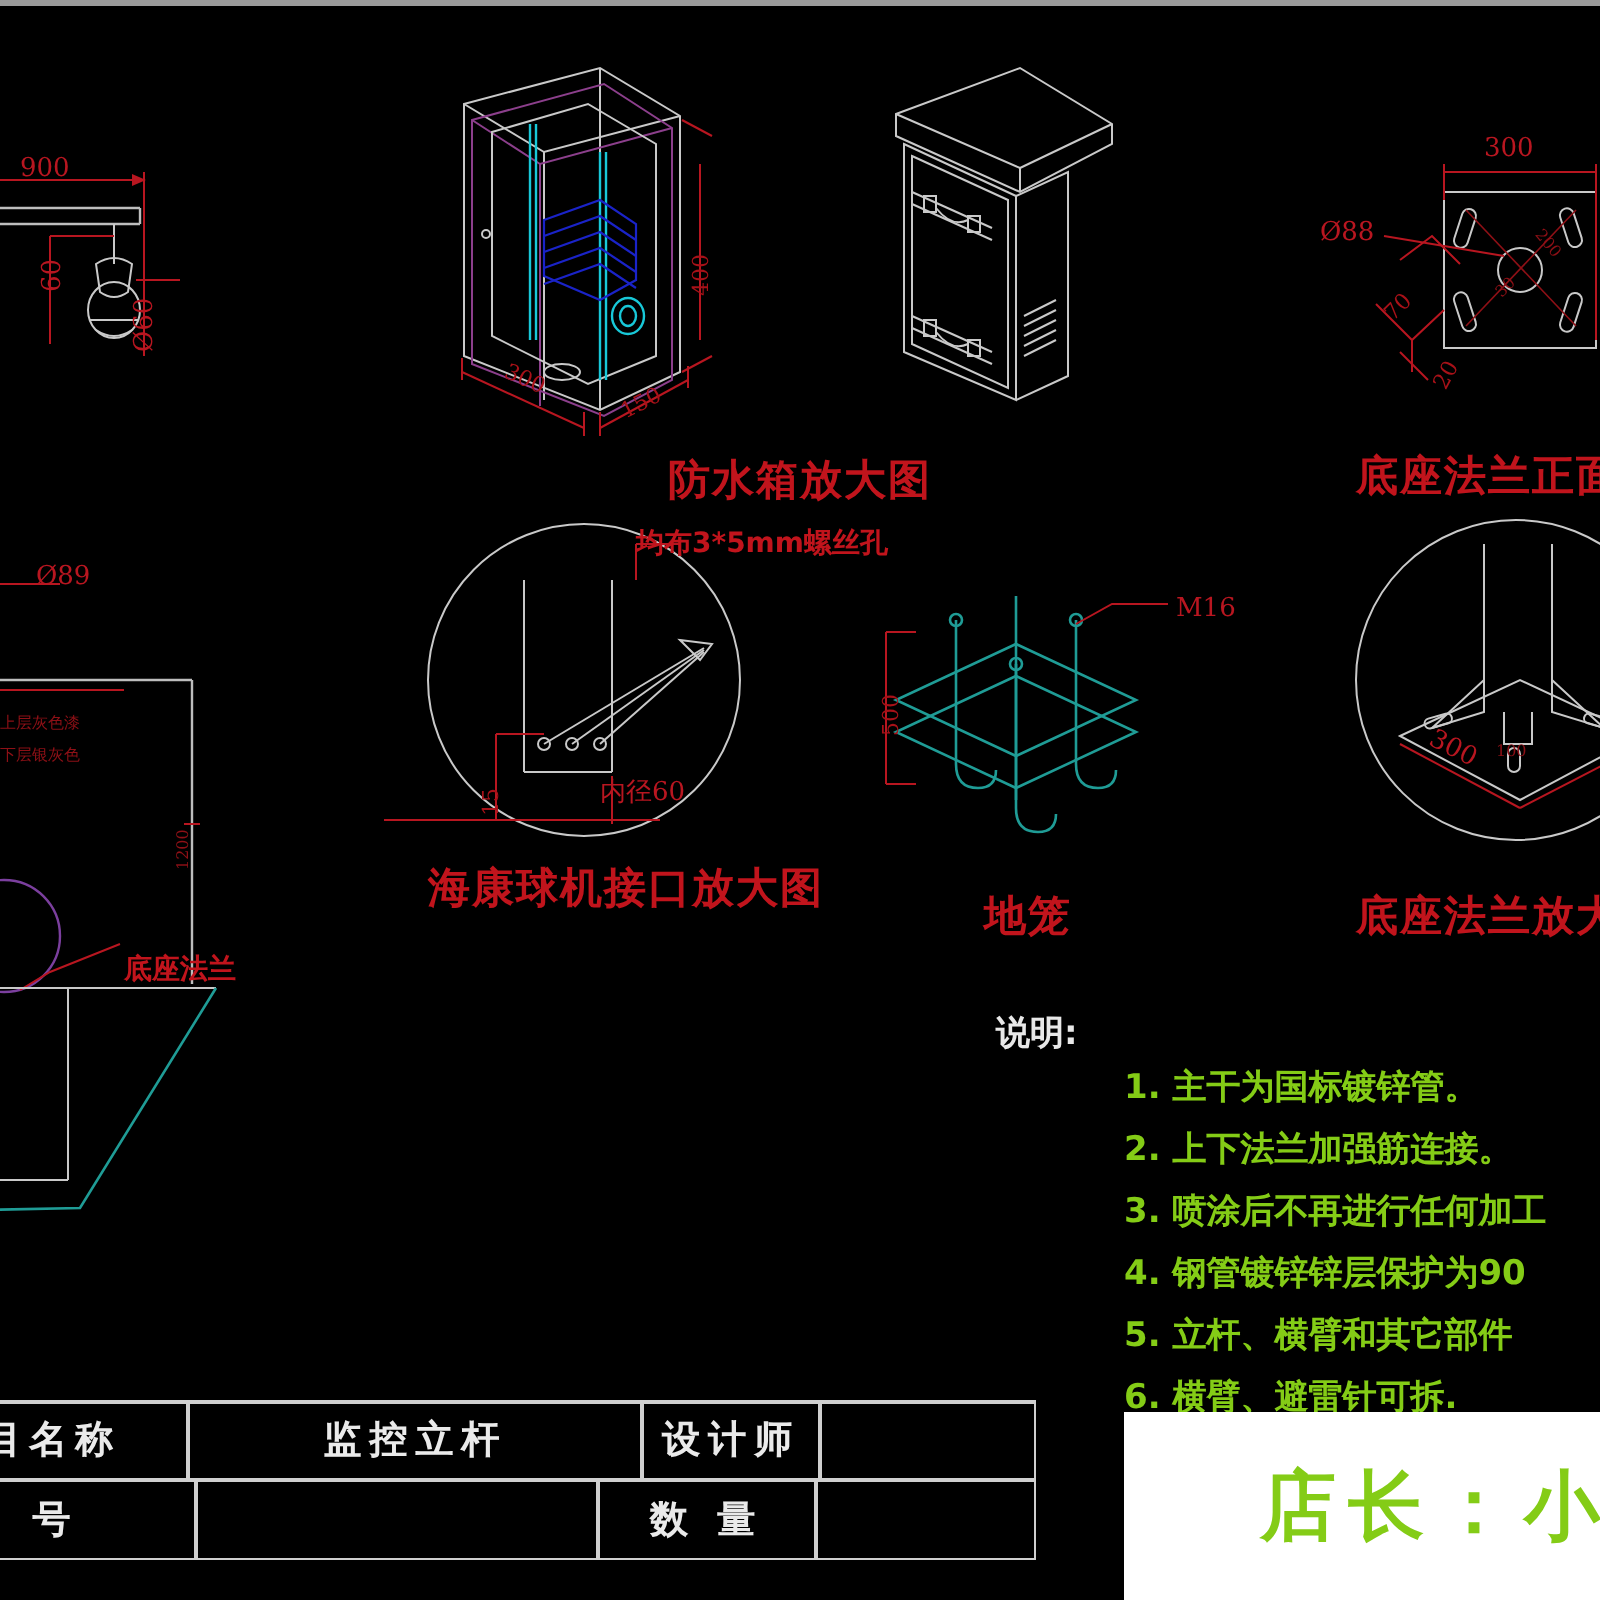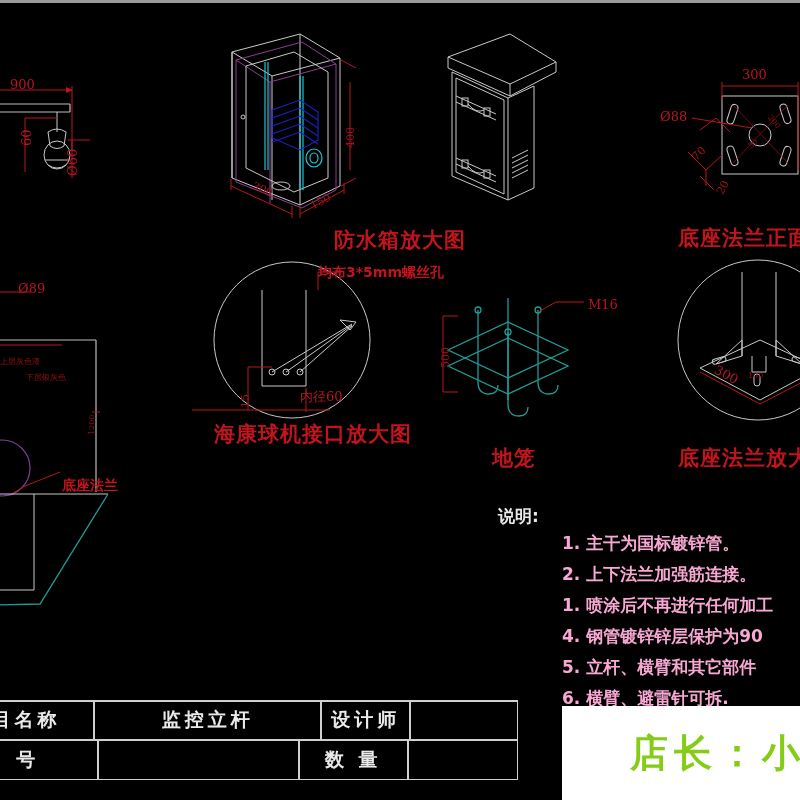--- a/index.html
+++ b/index.html
@@ -9,21 +9,21 @@
   .abs{position:absolute;}
   svg{position:absolute;left:0;top:0;width:800px;height:800px;overflow:visible;}
   .lbl{position:absolute;white-space:nowrap;line-height:1;}
   .cn{font-family:"DejaVu Sans","Liberation Sans",sans-serif;font-weight:700;}
   .dim{font-size:13px;color:#b81620;font-family:"DejaVu Serif","Liberation Serif",serif;}
   .dimsm{font-size:11px;color:#a81118;font-family:"DejaVu Serif","Liberation Serif",serif;}
   .dimtiny{font-size:8px;color:#8e1016;font-family:"DejaVu Serif","Liberation Serif",serif;}
   .heading{font-size:21px;color:#c1141c;font-weight:700;letter-spacing:1px;}
   .subnote{font-size:14px;color:#c1141c;font-weight:700;}
   .noteTitle{font-size:17px;color:#e8e8e8;font-weight:700;}
-  .noteLine{font-size:17px;color:#f9a8d4;font-weight:700;white-space:nowrap;}
+  .noteLine{font-size:17px;color:#84cc16;font-weight:700;white-space:nowrap;}
   .vert{transform-origin:0 0;}
   
   #titleblock{position:absolute;left:-42px;top:700px;width:560px;height:100px;}
   .tbrow{display:flex;height:40px;}
   .tbcell{border:1px solid #cfcfcf;box-sizing:border-box;
           display:flex;align-items:center;justify-content:center;
           color:#eaeaea;font-size:19px;font-weight:700;letter-spacing:4px;}
   .tbsep{position:absolute;left:0;top:0;width:560px;height:2px;background:#d0d0d0;}
   #stampbox{position:absolute;left:562px;top:706px;width:238px;height:94px;background:#fff;}
   #stamptext{position:absolute;left:630px;top:728px;font-size:38px;font-weight:700;
@@ -281,30 +281,30 @@
       <rect class="w" x="754" y="374" width="6" height="12" rx="3"></rect>
     </g>
   </svg>
 
   <div class="lbl dim" style="left:10px;top:78px;">900</div>
   <div class="lbl dim vert" style="left:20px;top:146px;transform:rotate(-90deg);">60</div>
   <div class="lbl dim vert" style="left:66px;top:176px;transform:rotate(-90deg);">Ø60</div>
   <div class="lbl dim" style="left:18px;top:282px;">Ø89</div>
   <div class="lbl dimtiny vert" style="left:88px;top:435px;transform:rotate(-90deg);">1200</div>
   <div class="lbl dimtiny" style="left:0px;top:358px;">上层灰色漆</div>
-  <div class="lbl dimtiny" style="left:0px;top:374px;padding-left:26px;">下层银灰色</div>
+  <div class="lbl dimtiny" style="left:0px;top:374px;">下层银灰色</div>
   <div class="lbl subnote cn" style="left:62px;top:478px;">底座法兰</div>
 
   <div class="lbl dimsm vert" style="left:345px;top:148px;transform:rotate(-90deg);">400</div>
   <div class="lbl dimsm" style="left:252px;top:184px;transform:rotate(24deg);">300</div>
   <div class="lbl dimsm" style="left:310px;top:196px;transform:rotate(-27deg);">150</div>
 
   <div class="lbl heading cn" style="left:334px;top:230px;">防水箱放大图</div>
   <div class="lbl subnote cn" style="left:318px;top:265px;">均布3*5mm螺丝孔</div>
-  <div class="lbl heading cn" style="left:214px;top:424px;">海康球机接口放大图</div>
+  <div class="lbl heading cn" style="left:214px;top:434px;">海康球机接口放大图</div>
   <div class="lbl heading cn" style="left:492px;top:448px;">地笼</div>
   <div class="lbl heading cn" style="left:678px;top:448px;">底座法兰放大图</div>
   <div class="lbl heading cn" style="left:678px;top:228px;">底座法兰正面图</div>
 
   <div class="lbl dim" style="left:300px;top:390px;">内径60</div>
   <div class="lbl dimsm vert" style="left:240px;top:408px;transform:rotate(-90deg);">15</div>
 
   <div class="lbl dimsm vert" style="left:440px;top:368px;transform:rotate(-90deg);">500</div>
   <div class="lbl dim" style="left:588px;top:298px;">M16</div>
 
@@ -317,21 +317,21 @@
 
   <div class="lbl dim" style="left:714px;top:368px;transform:rotate(27deg);">300</div>
   <div class="lbl dimtiny" style="left:748px;top:372px;">100</div>
 
   <div class="abs" style="left:498px;top:505px;">
     <div class="noteTitle cn">说明:</div>
   </div>
   <div class="abs" style="left:562px;top:532px;">
     <div class="noteLine cn" style="margin-bottom:8px;">1. 主干为国标镀锌管。</div>
     <div class="noteLine cn" style="margin-bottom:8px;">2. 上下法兰加强筋连接。</div>
-    <div class="noteLine cn" style="margin-bottom:8px;">1. 喷涂后不再进行任何加工</div>
+    <div class="noteLine cn" style="margin-bottom:8px;">3. 喷涂后不再进行任何加工</div>
     <div class="noteLine cn" style="margin-bottom:8px;">4. 钢管镀锌锌层保护为90</div>
     <div class="noteLine cn" style="margin-bottom:8px;">5. 立杆、横臂和其它部件</div>
     <div class="noteLine cn">6. 横臂、避雷针可拆.</div>
   </div>
 
   <div id="titleblock">
     <div class="tbsep"></div>
     <div class="tbrow">
       <div class="tbcell" style="width:144px;">目名称</div>
       <div class="tbcell" style="width:240px;">监控立杆</div>

